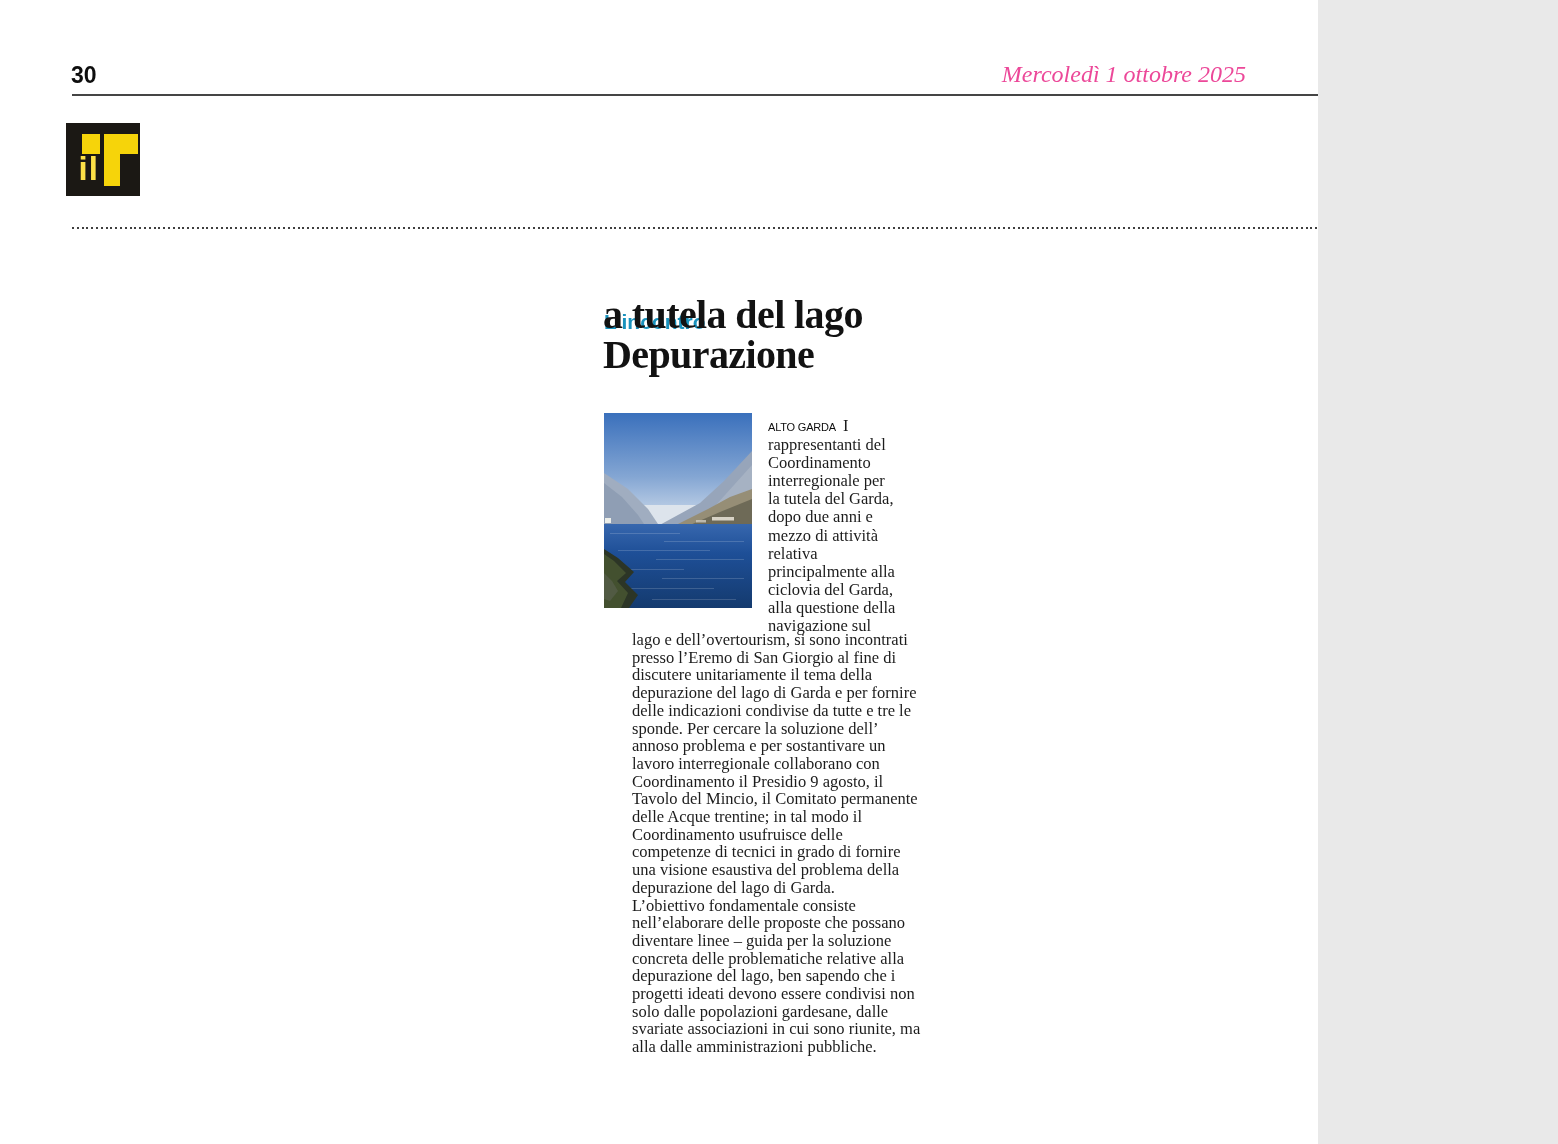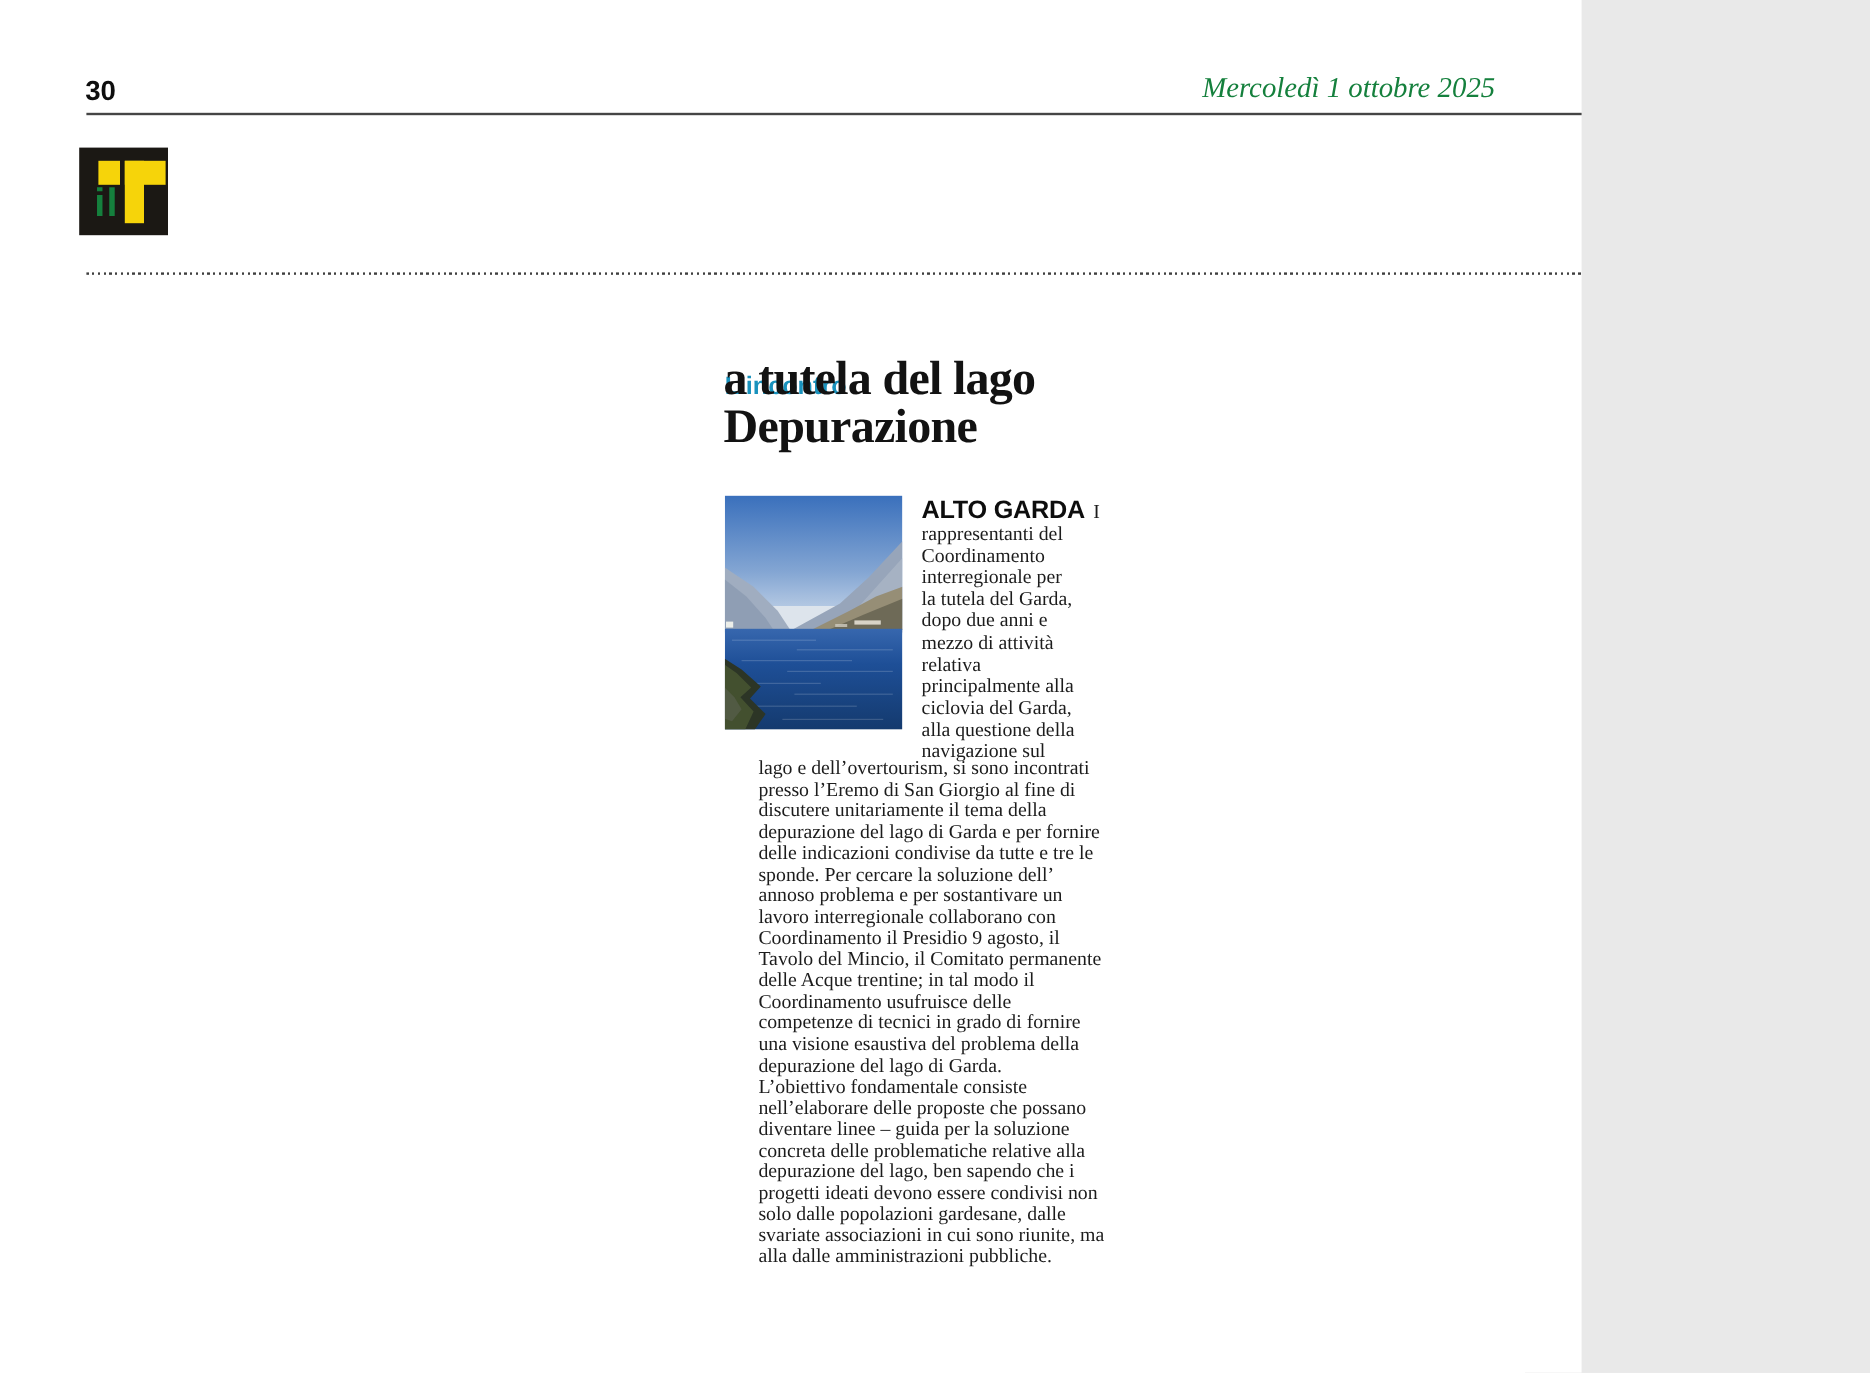--- a/index.html
+++ b/index.html
@@ -22,38 +22,38 @@
   }
   
   .page-number{
     position:absolute;left:71px;top:64px;
     font-family:"Liberation Sans", sans-serif;
     font-weight:700;font-size:23px;line-height:1;color:#0e0e0e;
   }
   .edition-date{
     position:absolute;right:72px;top:60px;
     font-family:"Liberation Serif", serif;
-    font-style:italic;font-size:24px;line-height:1.2;color:#15803d;
+    font-style:italic;font-size:24px;line-height:1.2;color:#ec4899;
   }
   .header-rule{
     position:absolute;left:72px;top:94px;width:1414px;height:2px;
     background:var(--rule);
   }
   
   .logo{
     position:absolute;left:66px;top:123px;width:74px;height:73px;
     background:var(--logo-black);
   }
   .logo .t-cross-left{position:absolute;left:21%;top:15%;width:25%;height:27%;background:var(--logo-yellow);}
   .logo .t-cross-right{position:absolute;left:51%;top:15%;width:46%;height:27%;background:var(--logo-yellow);}
   .logo .t-stem{position:absolute;left:51%;top:15%;width:22%;height:71%;background:var(--logo-yellow);}
   .logo .logo-il{
     position:absolute;left:17%;top:40%;
     font-family:"Liberation Sans", sans-serif;
-    font-weight:700;font-size:33px;line-height:1;color:#15803d;
+    font-weight:700;font-size:33px;line-height:1;color:#fde047;
     letter-spacing:1px;
   }
   .section-title{
     position:absolute;left:192px;top:137px;
     font-family:"Liberation Serif", serif;
     font-weight:700;font-size:66px;line-height:1;
     letter-spacing:-1px;color:var(--section-blue);
     white-space:nowrap;
   }
   .dotted-rule{
@@ -79,21 +79,21 @@
     display:block;
   }
   .photo svg{display:block;width:100%;height:100%;}
   .intro-col{
     position:absolute;left:768px;top:417px;width:152px;
     font-size:16.5px;
   }
   .intro-col .first-line{line-height:18.1px;white-space:nowrap;}
   .intro-col .loc-tag{
     font-family:"Liberation Sans", sans-serif;
-    font-weight:700;font-size:21px;color:#0d0d0d;
+    font-weight:400;font-size:11px;color:#0d0d0d;
     letter-spacing:-0.2px;
     text-align:center;
   }
   .intro-col .opening{margin-left:7px;}
   .intro-col .tline{line-height:18.1px;white-space:nowrap;}
   .body-col{
     position:absolute;left:604px;top:631px;width:316px;
     font-size:16.5px;
   }
   .body-col .tline{line-height:17.7px;white-space:nowrap;margin-left:28px;}

